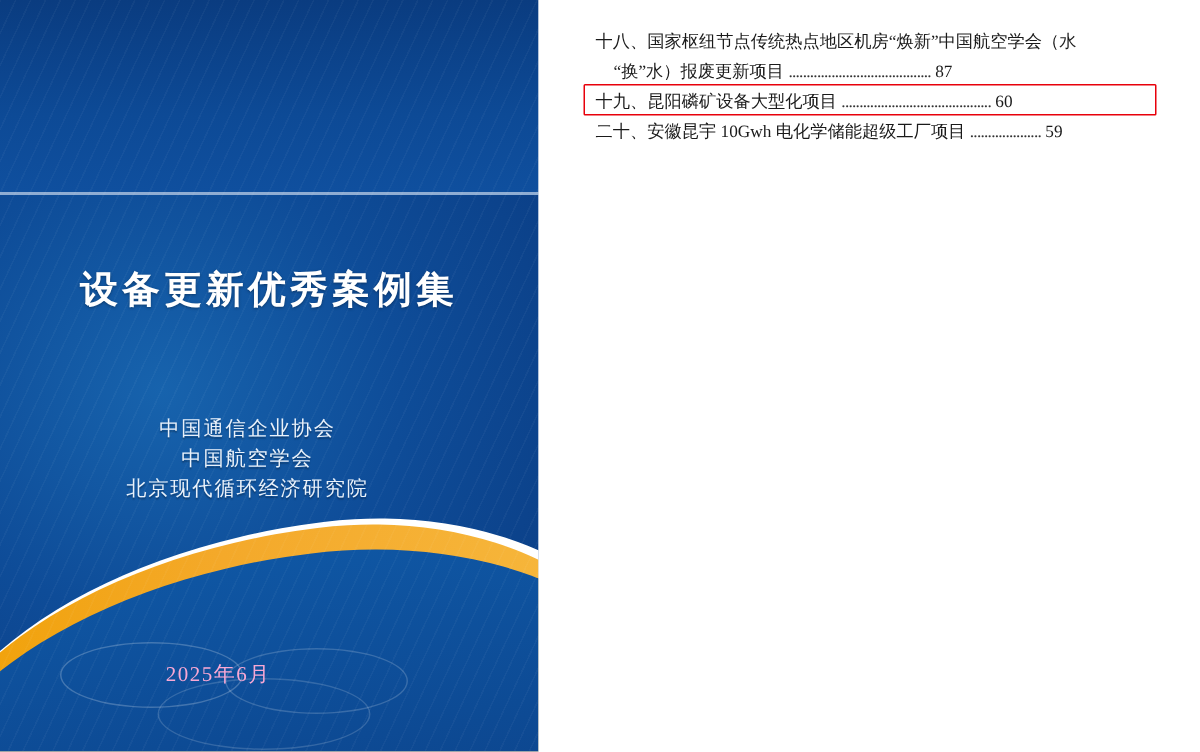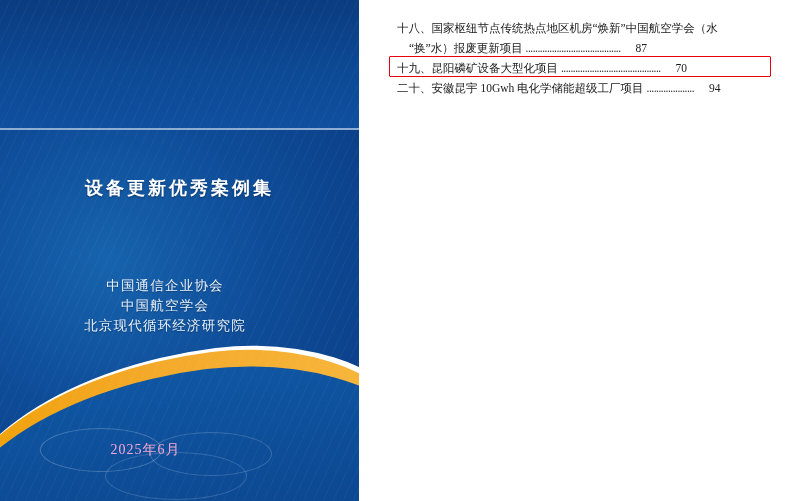--- a/index.html
+++ b/index.html
@@ -107,21 +107,21 @@
   .arc-3 { left: 105px; top: 452px; width: 140px; height: 46px; border-color: rgba(255,255,255,0.16); }
 
   .cover-title {
     position: absolute;
     left: 0;
     top: 176px;
     width: 359px;
     text-align: center;
     color: #ffffff;
     font-family: "Liberation Serif", serif;
-    font-size: 18px;
+    font-size: 25px;
     font-weight: bold;
     letter-spacing: 3px;
     text-shadow: 0 1px 2px rgba(0,0,0,0.35);
   }
   .cover-orgs {
     position: absolute;
     left: 0;
     top: 276px;
     width: 330px;
     text-align: center;
@@ -164,21 +164,20 @@
     line-height: 20px;
     white-space: nowrap;
   }
   .toc-entry .label { }
   .toc-entry .leader {
     letter-spacing: -0.5px;
     color: #333;
   }
   .toc-entry .page {
     color: #1a1a1a;
-    margin-left: 12px;
   }
   .toc-entry.wrapped {
     white-space: normal;
   }
   .toc-line2 {
     display: block;
     padding-left: 12px;
     white-space: nowrap;
   }
   
@@ -243,27 +242,27 @@
         <span class="toc-line2">
           <span>“换”水）报废更新项目</span>
           <span class="leader">........................................</span>
           <span class="page">87</span>
         </span>
       </div>
 
       <div class="toc-entry">
         <span class="label">十九、昆阳磷矿设备大型化项目</span>
         <span class="leader">..........................................</span>
-        <span class="page">70</span>
+        <span class="page">60</span>
       </div>
 
       <div class="toc-entry">
         <span class="label">二十、安徽昆宇 10Gwh 电化学储能超级工厂项目</span>
         <span class="leader">....................</span>
-        <span class="page">94</span>
+        <span class="page">59</span>
       </div>
 
     </div>
 
     <div class="toc-highlight"></div>
 
     <div class="page-number">II</div>
   </div>
 
 </div>

